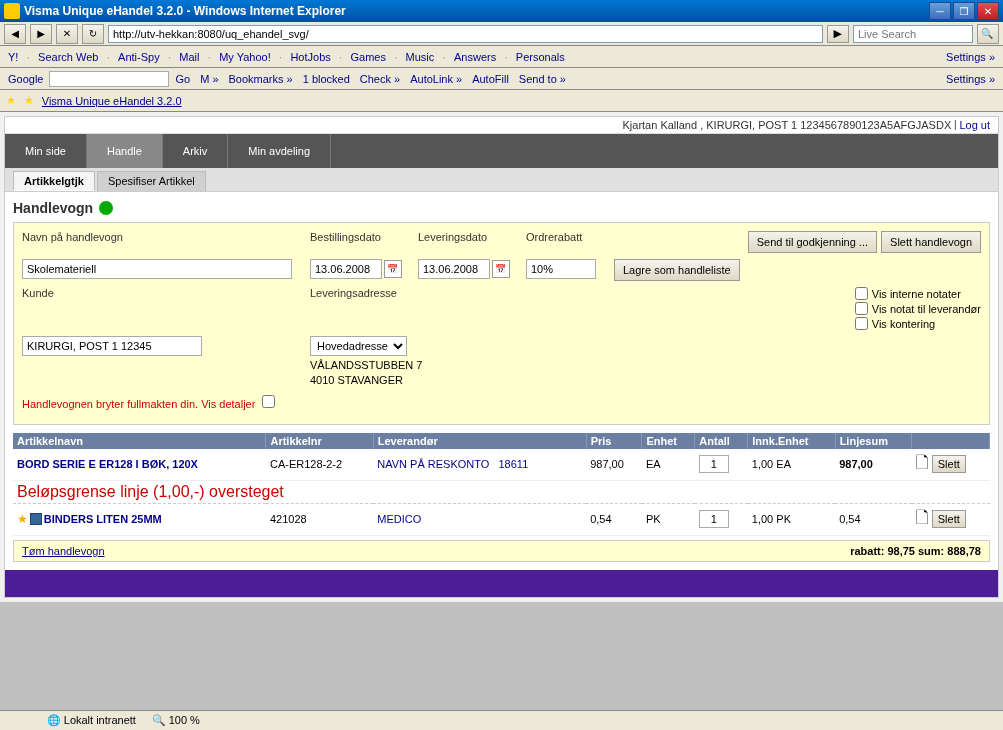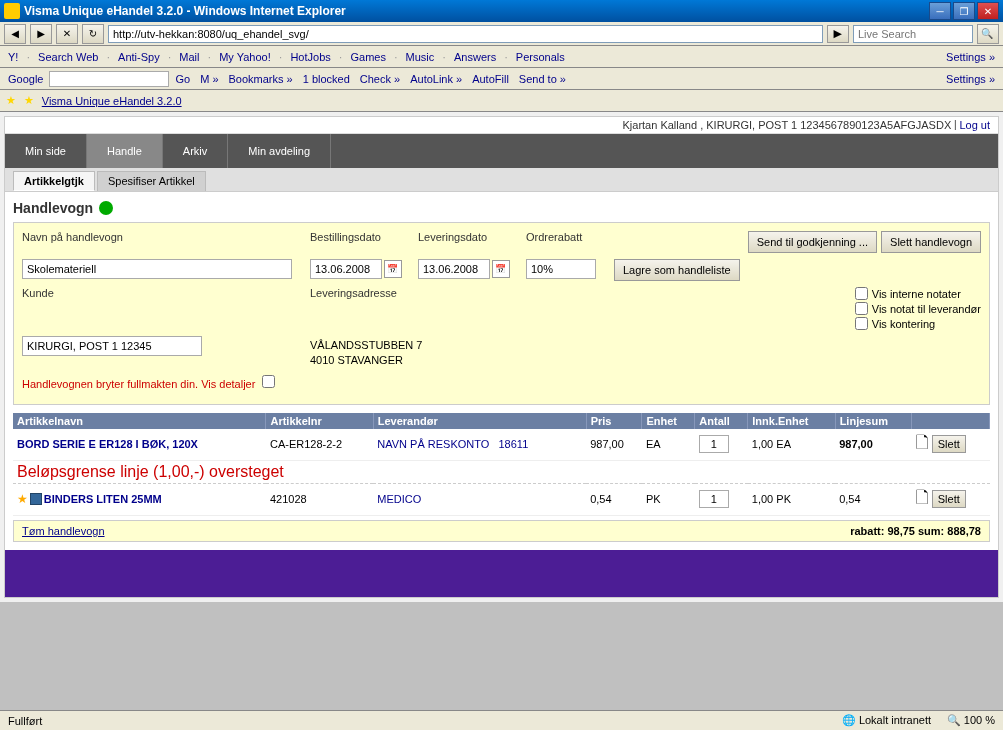--- a/index.html
+++ b/index.html
@@ -445,20 +445,25 @@
               <span>Vis kontering</span>
             </div>
           </div>
         </div>
 
         <div class="form-row">
           <div style="width:280px">
             <input class="form-input" style="width: 180px;" type="text" value="KIRURGI, POST 1 12345">
           </div>
           <div style="flex:1">
+            <div>
+              <select class="form-select">
+                <option>Hovedadresse</option>
+              </select>
+            </div>
             <div class="address-info" style="margin-top:2px">
               <div>VÅLANDSSTUBBEN 7</div>
               <div>4010 STAVANGER</div>
             </div>
           </div>
         </div>
 
         <div class="form-row">
           <span style="color:#cc0000;font-size:11px">
             <span>Handlevognen bryter fullmakten din. Vis detaljer</span>
@@ -550,21 +555,20 @@
       <div class="cart-footer">
         <a class="footer-link" href="#">Tøm handlevogn</a>
         <span class="footer-total">rabatt: 98,75 sum: 888,78</span>
       </div>
 
     </div>
   </div>
 </div>
 
 <div class="status-bar">
-  <span class="status-left">Fullført</span>
   <div class="status-right">
     <span>
       🌐 <span>Lokalt intranett</span>
     </span>
     <span>
       🔍 <span>100 %</span>
     </span>
   </div>
 </div>
 

